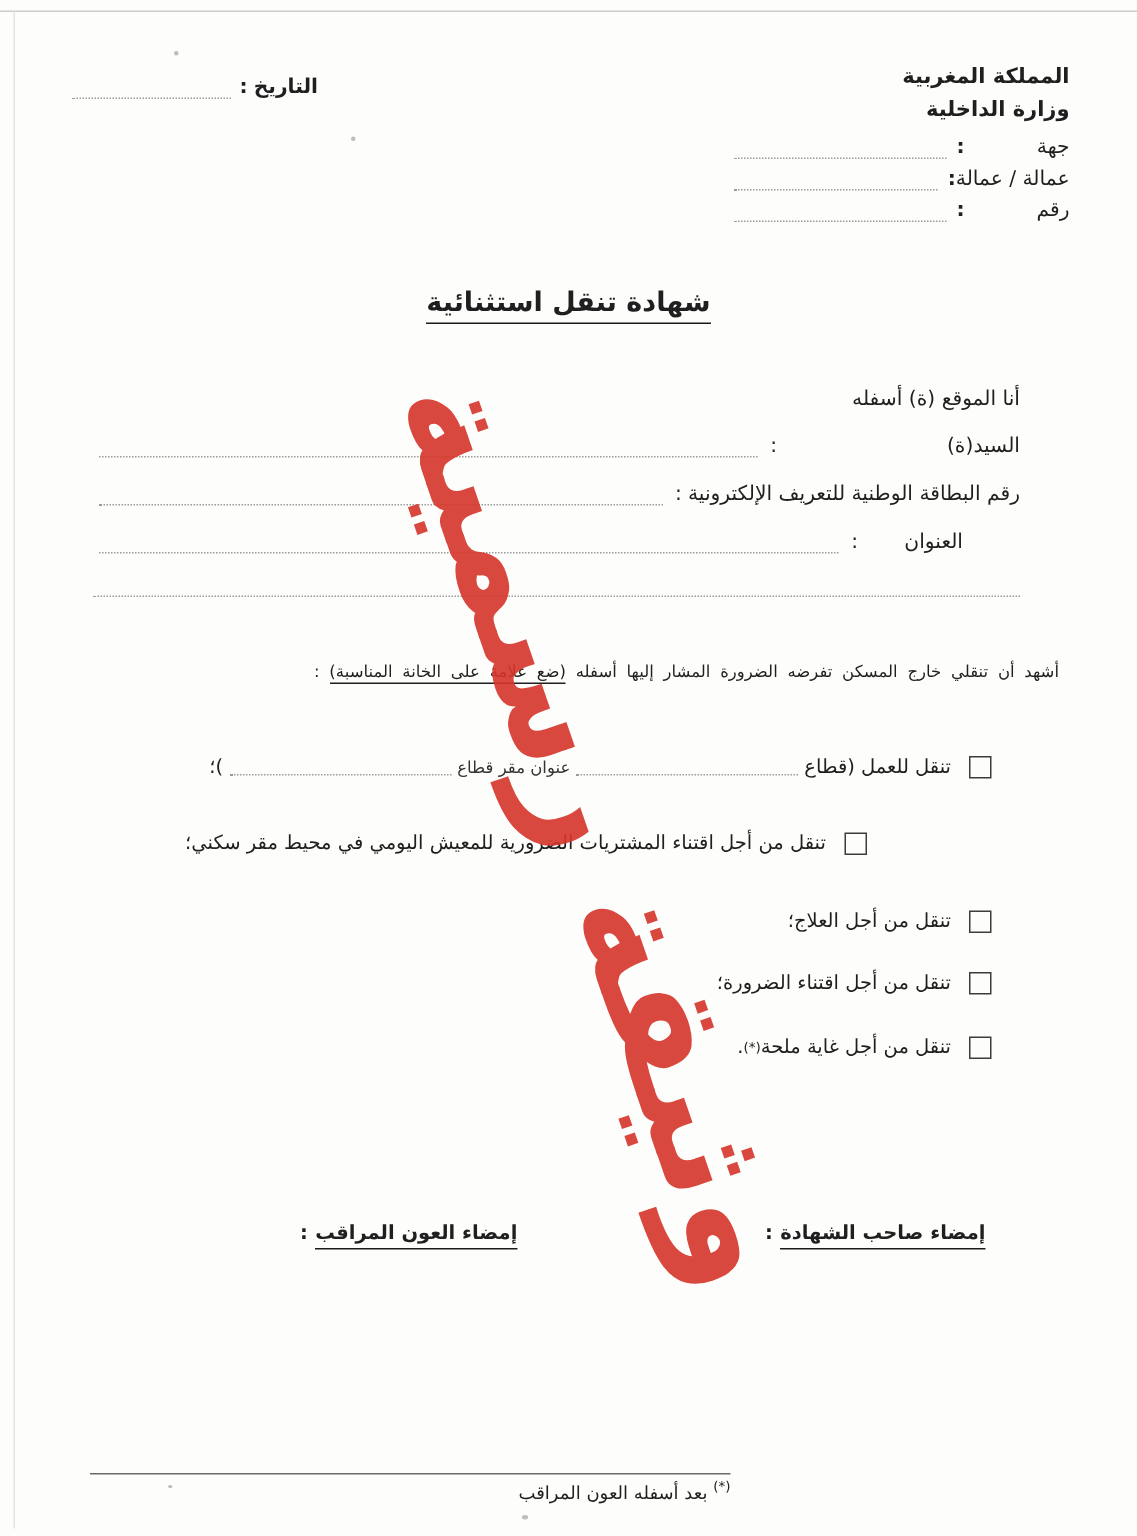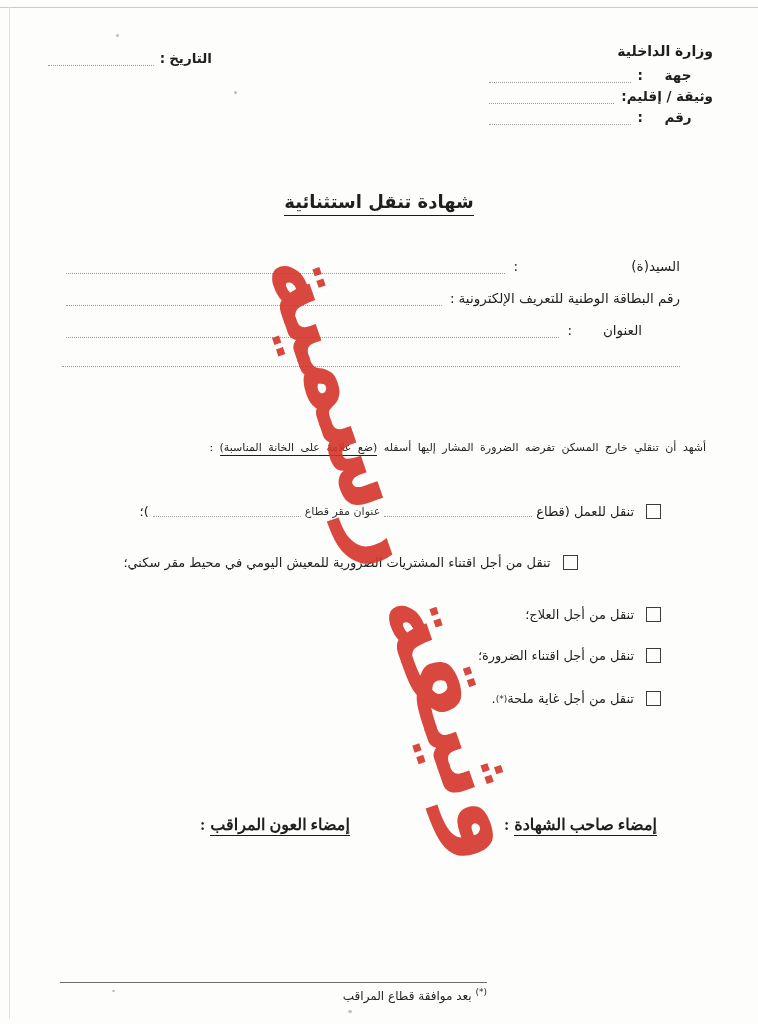--- a/index.html
+++ b/index.html
@@ -11,21 +11,21 @@
   }
   
   .edge-top  { position:absolute; top:7px; left:0; width:758px; height:1px; background:#cccccc; }
   .edge-left { position:absolute; top:7px; left:9px; width:1px; height:1012px; background:#e3e3e0; }
   .speck { position:absolute; background:#bdbdbd; border-radius:50%; }
 
   
   .hdr { position:absolute; top:40px; right:45px; width:224px; }
   .hdr-title { font-weight:bold; font-size:14px; text-align:right; line-height:1.6; white-space:nowrap; }
   .hdr-row { display:flex; align-items:flex-end; font-size:13.5px; margin-top:5px; }
-  .hdr-label { font-weight:bold; min-width:70px; white-space:nowrap;text-align:center; }
+  .hdr-label { font-weight:normal; min-width:70px; white-space:nowrap; }
   .hdr-colon { font-weight:bold; margin-left:7px; }
   .leader { flex:1; border-bottom:1px dotted #9a9a9a; height:12px; min-width:20px; }
 
   
   .date { position:absolute; top:50px; left:40px; width:172px; display:flex; align-items:flex-end; font-size:13.5px; }
   .date-label { font-weight:bold; white-space:nowrap; }
   .date-colon { font-weight:bold; margin:0 4px 0 6px; }
   .date-leader { width:106px; border-bottom:1px dotted #9a9a9a; height:12px; }
 
   
@@ -51,21 +51,21 @@
   .checks { position:absolute; top:504px; right:97px; left:40px; font-size:13px; }
   .crow { display:flex; align-items:center; }
   .cbox { width:13px; height:13px; border:1.2px solid #3c3c3c; margin-left:12px; flex:none; background:transparent; }
   .mb1 { margin-bottom:36px; } .mb2 { margin-bottom:37px;justify-content:center; } .mb3 { margin-bottom:26px; } .mb4 { margin-bottom:28px; }
   .seg-leader { display:inline-block; width:148px; border-bottom:1px dotted #9a9a9a; height:10px; margin:0 4px; }
   .seg-small { font-size:11px; color:#333; white-space:nowrap; }
   .ctext { white-space:nowrap; }
   sup { font-size:9px; }
 
   
-  .sig { position:absolute; top:815px; font-size:16px; font-weight:bold; white-space:nowrap;font-family:Liberation Serif, serif; }
+  .sig { position:absolute; top:815px; font-size:13px; font-weight:bold; white-space:nowrap; }
   .sig-holder { right:101px; }
   .sig-agent { left:200px; }
   .sig-u { border-bottom:1.3px solid #1a1a1a; padding-bottom:2px; }
   .sig-colon { margin-right:5px; }
 
   
   .foot-line { position:absolute; top:982px; left:60px; width:427px; border-top:1px solid #6b6b6b; }
   .footnote { position:absolute; top:987px; left:60px; width:427px; text-align:right; font-size:12px; }
   .foot-sup { font-size:9px; vertical-align:super; }
 
@@ -90,43 +90,45 @@
   <div class="speck" style="left:348px; top:1010px; width:4px; height:3px;"></div>
   <div class="speck" style="left:112px; top:990px; width:3px; height:2px;"></div>
 
   <div class="date">
     <span class="date-label">التاريخ</span>
     <span class="date-colon">:</span>
     <span class="date-leader"></span>
   </div>
 
   <div class="hdr">
+    <div class="hdr-title">المملكة المغربية</div>
     <div class="hdr-title">وزارة الداخلية</div>
     <div class="hdr-row">
       <span class="hdr-label">جهة</span>
       <span class="hdr-colon">:</span>
       <span class="leader"></span>
     </div>
     <div class="hdr-row">
-      <span class="hdr-label">وثيقة / إقليم</span>
+      <span class="hdr-label">عمالة / عمالة</span>
       <span class="hdr-colon">:</span>
       <span class="leader"></span>
     </div>
     <div class="hdr-row">
       <span class="hdr-label">رقم</span>
       <span class="hdr-colon">:</span>
       <span class="leader"></span>
     </div>
   </div>
 
   <div class="title-wrap">
     <span class="title">شهادة تنقل استثنائية</span>
   </div>
 
   <div class="body">
+    <div class="intro">أنا الموقع (ة) أسفله</div>
 
     <div class="frow">
       <span class="flabel cell-name">السيد(ة)</span>
       <span class="fcolon">:</span>
       <span class="leader"></span>
     </div>
 
     <div class="frow">
       <span class="flabel">رقم البطاقة الوطنية للتعريف الإلكترونية</span>
       <span class="fcolon">:</span>
@@ -180,19 +182,19 @@
   </div>
 
   <div class="sig sig-holder">
     <span class="sig-u">إمضاء صاحب الشهادة</span><span class="sig-colon">:</span>
   </div>
   <div class="sig sig-agent">
     <span class="sig-u">إمضاء العون المراقب</span><span class="sig-colon">:</span>
   </div>
 
   <div class="foot-line"></div>
-  <div class="footnote"><span class="foot-sup">(*)</span><span> بعد موافقة قطاع المراقب</span></div>
+  <div class="footnote"><span class="foot-sup">(*)</span><span> بعد أسفله العون المراقب</span></div>
 
   <div class="watermark" style="color: rgb(214, 53, 42);">
     <span>وثيقة رسمية</span>
   </div>
 
 </div>
 
 </body></html>

